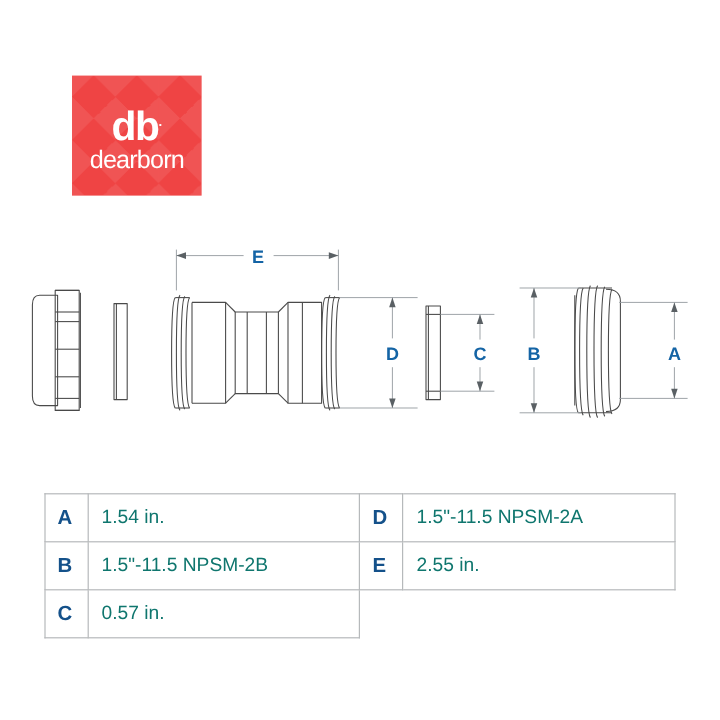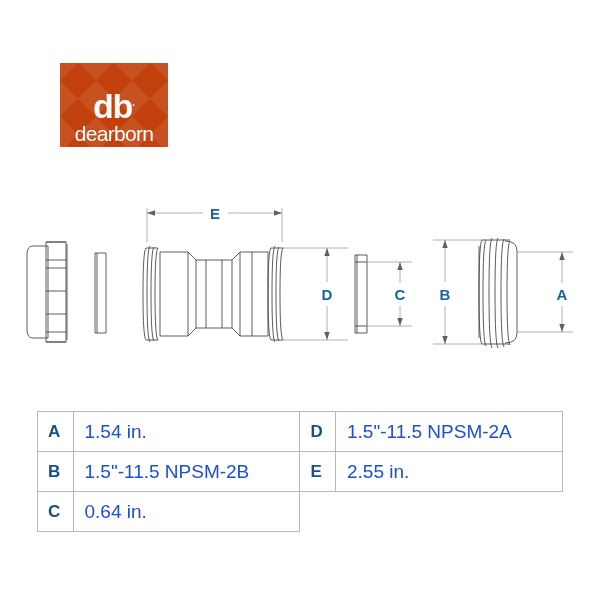--- a/index.html
+++ b/index.html
@@ -14,22 +14,22 @@
     font-family: "Liberation Sans", sans-serif;
     overflow: hidden;
   }
 
   
   #brand-logo {
     position: absolute;
     left: 60px;
     top: 63px;
     width: 108px;
-    height: 84px;
-    background: #c2410c;
+    height: 100px;
+    background: #ef4444;
     overflow: hidden;
   }
   #brand-logo .argyle {
     position: absolute;
     inset: 0;
     background-image:
       linear-gradient(45deg, rgba(255,255,255,0.085) 25%, transparent 25%, transparent 75%, rgba(255,255,255,0.085) 75%),
       linear-gradient(-45deg, rgba(255,255,255,0.085) 25%, transparent 25%, transparent 75%, rgba(255,255,255,0.085) 75%);
     background-size: 36px 36px, 36px 36px;
     background-position: 0 0, 0 0;
@@ -87,22 +87,22 @@
     position: absolute;
     left: 37px;
     top: 411px;
     width: 526px;
     border-collapse: collapse;
   }
   #spec-table td {
     border: 1px solid #b6b9bb;
     height: 39px;
     padding: 0 0 0 11px;
-    font-size: 19px;
-    color: #1d4ed8;
+    font-size: 16px;
+    color: #0f766e;
     vertical-align: middle;
     font-family: "Liberation Sans", sans-serif;
   }
   #spec-table td.key {
     width: 26px;
     font-weight: bold;
     color: #14518a;
     padding-left: 10px;
     font-size: 17px;
   }
@@ -272,18 +272,18 @@
       <td class="val">1.5"-11.5 NPSM-2A</td>
     </tr>
     <tr>
       <td class="key">B</td>
       <td class="val">1.5"-11.5 NPSM-2B</td>
       <td class="key">E</td>
       <td class="val">2.55 in.</td>
     </tr>
     <tr>
       <td class="key">C</td>
-      <td class="val">0.64 in.</td>
+      <td class="val">0.57 in.</td>
       <td class="blank"></td>
       <td class="blank"></td>
     </tr>
   </tbody>
 </table>
 
 </body></html>

